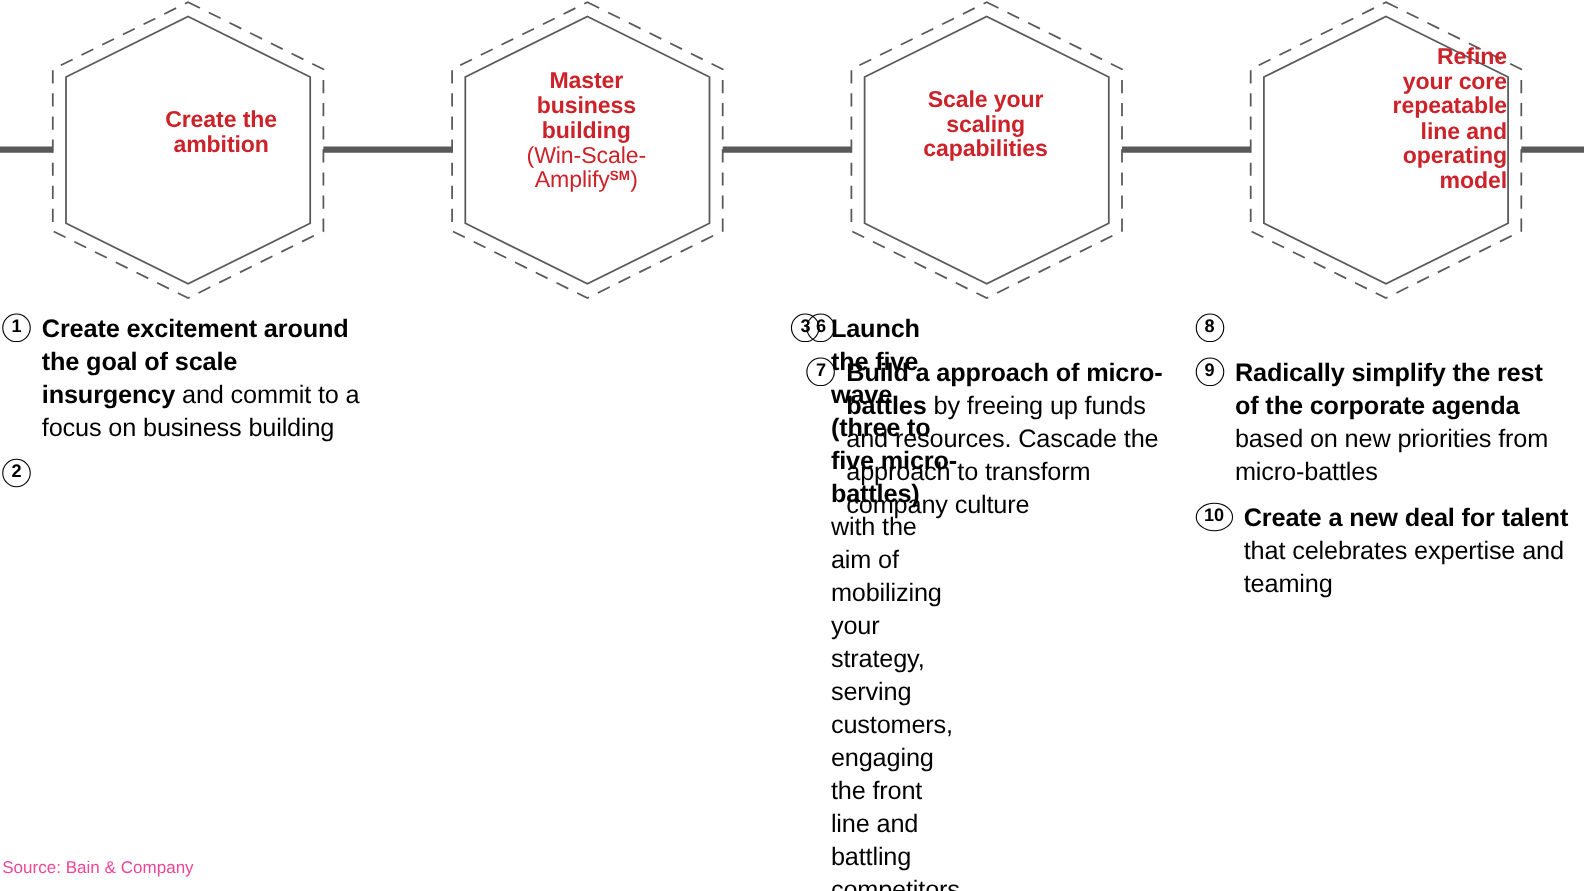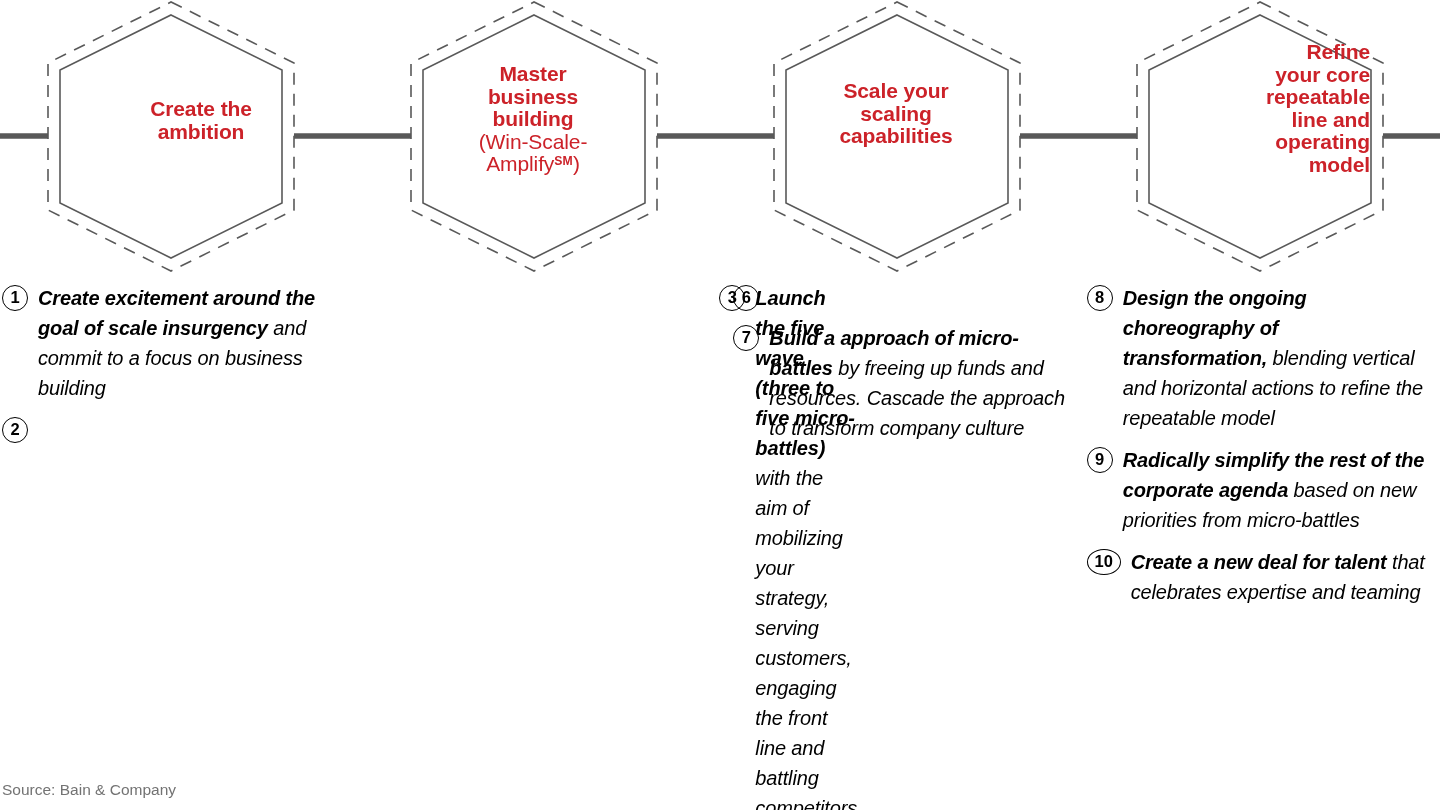--- a/index.html
+++ b/index.html
@@ -95,43 +95,42 @@
     line-height: 23px;
     text-align: center;
     padding: 0 4px;
     white-space: nowrap;
   }
   .badge.wide {
     min-width: 34px;
     border-radius: 17px / 13px;
   }
   .item-text {
-    font-size: 20px;
+    font-size: 23px;
     line-height: 30px;
     letter-spacing: -0.15px;
     flex: 1 1 auto;
-    font-style: italic;
   }
   .item-text b {
     font-weight: bold;
   }
   .item-text sup {
     font-size: 0.56em;
     font-weight: bold;
     vertical-align: 0.5em;
     line-height: 0;
   }
 
   
   #source {
     position: absolute;
     left: 2px;
     bottom: 11px;
     font-size: 15.5px;
-    color: #737373;
+    color: #ec4899;
   }
 </style>
 </head>
 <body>
 
 <div id="page">
 
   <div id="hex-band">
     <svg width="1440" height="278" viewBox="0 0 1440 278" xmlns="http://www.w3.org/2000/svg">
 
@@ -216,21 +215,20 @@
           <span class="badge">6</span>
         </div>
         <div class="item">
           <span class="badge">7</span>
           <span class="item-text"><b>Build a approach of micro-battles</b><span> by freeing up funds and resources. Cascade the approach to transform company culture</span></span>
         </div>
       </div>
       <div class="column col-3">
         <div class="item">
           <span class="badge">8</span>
-          <span class="item-text"><b>Design the ongoing choreography of transformation,</b><span> blending vertical and horizontal actions to refine the repeatable model</span></span>
         </div>
         <div class="item">
           <span class="badge">9</span>
           <span class="item-text"><b>Radically simplify the rest of the corporate agenda</b><span> based on new priorities from micro-battles</span></span>
         </div>
         <div class="item">
           <span class="badge wide">10</span>
           <span class="item-text"><b>Create a new deal for talent</b><span> that celebrates expertise and teaming</span></span>
         </div>
       </div>

